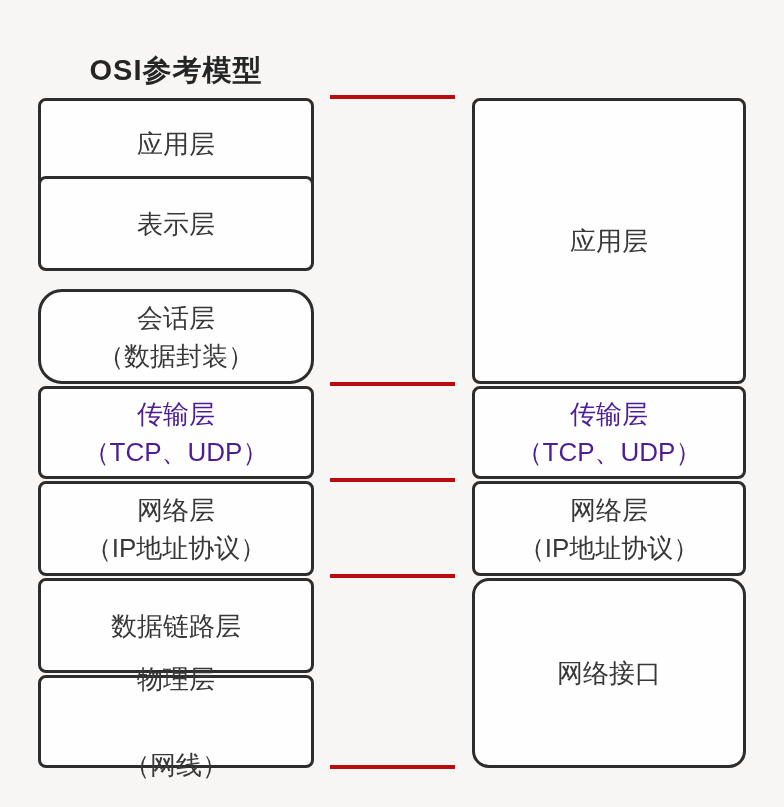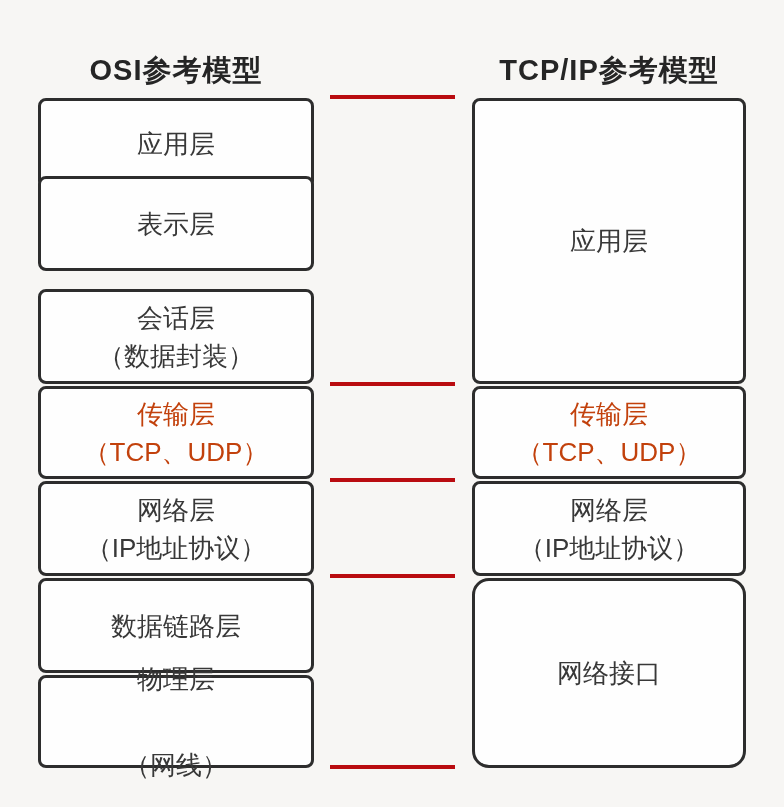--- a/index.html
+++ b/index.html
@@ -40,26 +40,26 @@
     flex-direction: column;
     justify-content: center;
     text-align: center;
     font-size: 26px;
     color: #383838;
     line-height: 38px;
   }
   .box.osi   { left: 38px;  width: 276px; }
   .box.tcpip { left: 472px; width: 274px; }
 
-  .box.highlight { color: #c2410c; }
+  .box.highlight { color: #4c1d95; }
 
   
   .osi-1 { top: 98px;  height: 91px; }
   .osi-2 { top: 176px; height: 95px; }
-  .osi-3 { top: 289px; height: 95px; }
+  .osi-3 { top: 289px; height: 95px; border-radius: 24px; }
   .osi-4 { top: 386px; height: 93px; }
   .osi-5 { top: 481px; height: 95px; }
   .osi-6 { top: 578px; height: 95px; }
   .osi-7 { top: 675px; height: 93px; gap: 48px; }
 
   
   .tcp-1 { top: 98px;  height: 286px; }
   .tcp-2 { top: 386px; height: 93px; }
   .tcp-3 { top: 481px; height: 95px; }
   .tcp-4 { top: 578px; height: 190px; border-radius: 17px; }
@@ -76,21 +76,20 @@
   .rl-3 { top: 478px; }
   .rl-4 { top: 574px; }
   .rl-5 { top: 765px; }
 </style>
 </head>
 <body>
 
 <div class="diagram">
 
   <div class="col-header left">OSI参考模型</div>
-  <div class="col-header right">TCP/IP参考模型</div>
 
   <div class="redline rl-1"></div>
   <div class="redline rl-2"></div>
   <div class="redline rl-3"></div>
   <div class="redline rl-4"></div>
   <div class="redline rl-5"></div>
 
   <div class="box osi osi-1">
     <div>应用层</div>
   </div>

